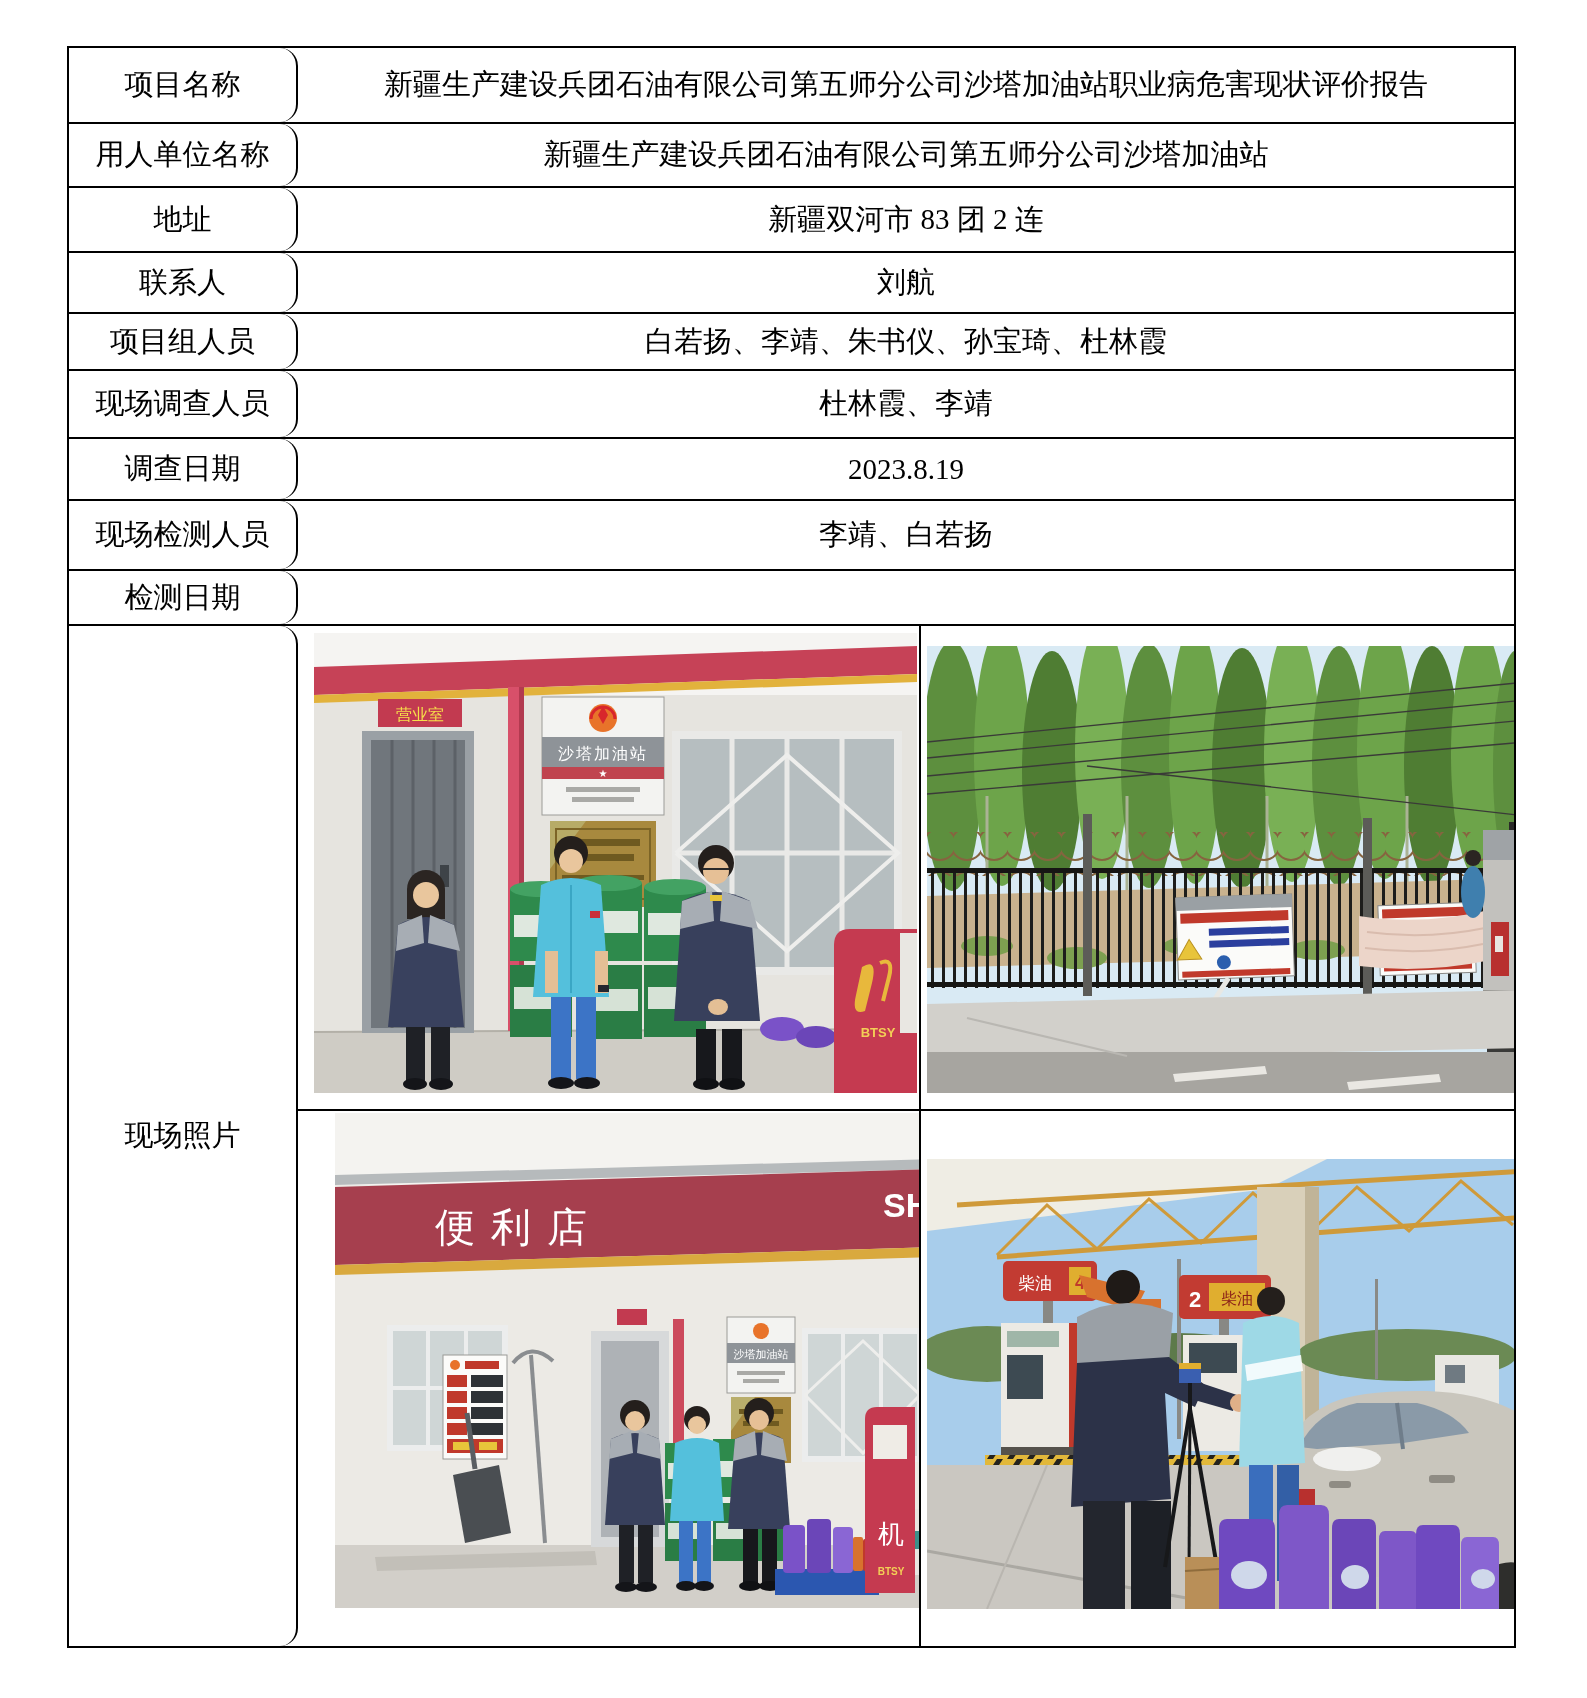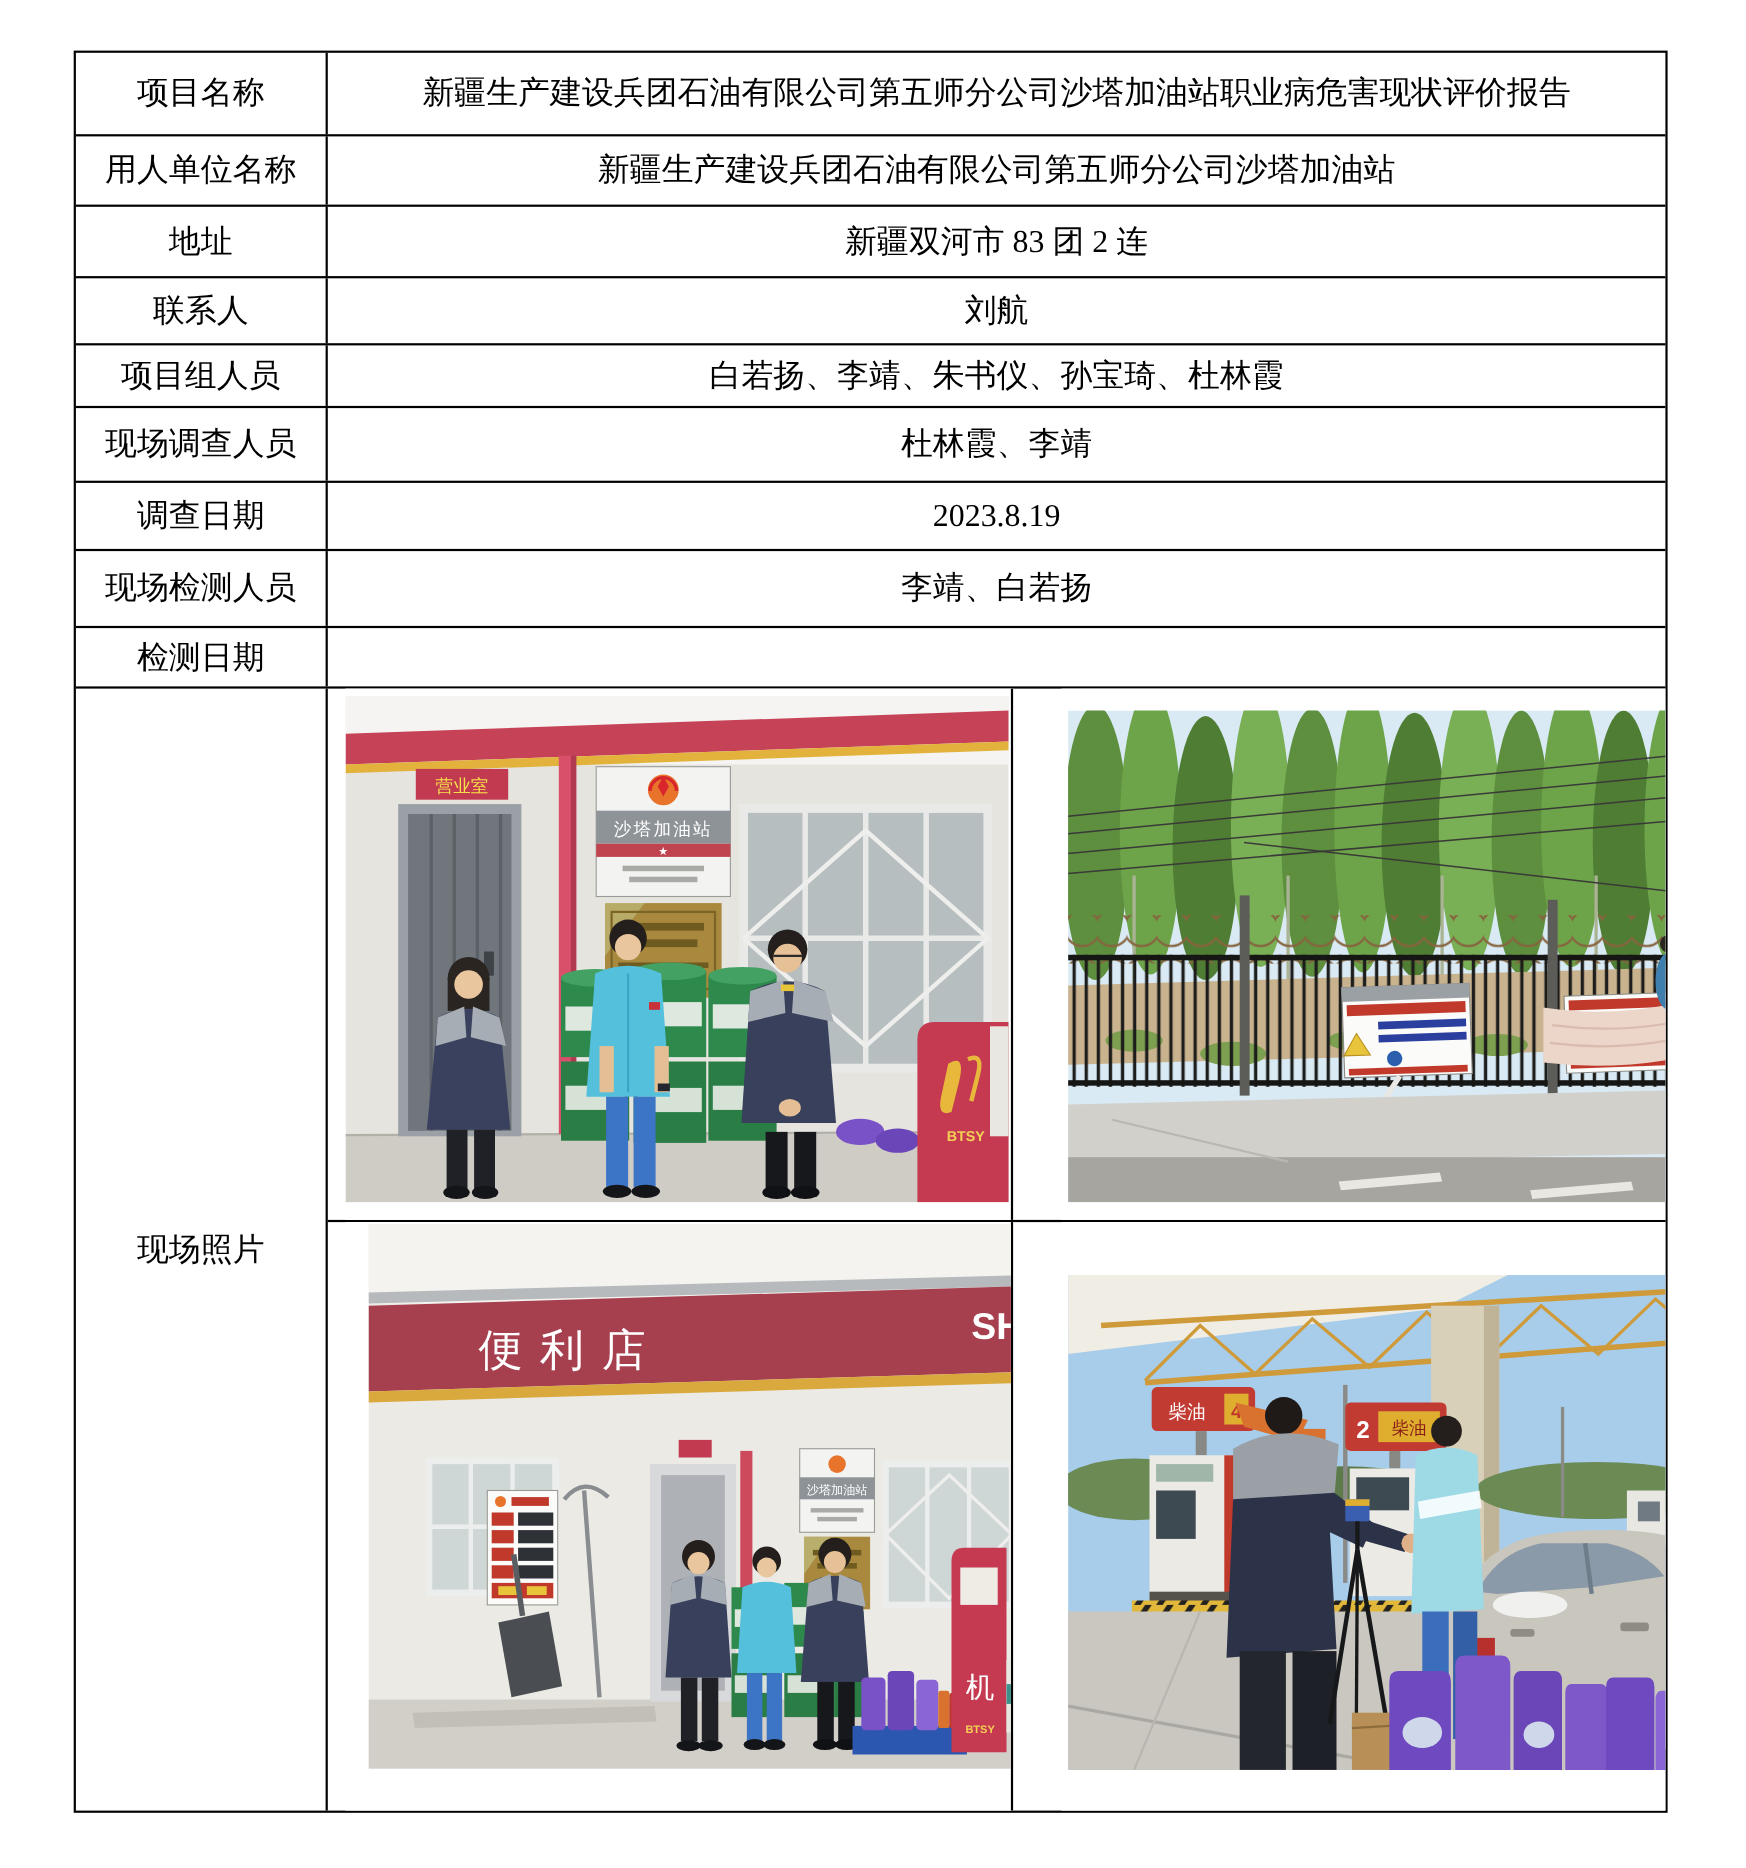--- a/index.html
+++ b/index.html
@@ -3,32 +3,32 @@
 <meta charset="utf-8">
 <style>
   html,body{margin:0;padding:0;background:#ffffff;}
   .page{position:relative;width:1587px;height:1698px;background:#fff;
         font-family:"Liberation Serif","DejaVu Serif",serif;color:#000;}
   .doc-table{position:absolute;left:67px;top:46px;width:1449px;height:1602px;
              border:2px solid #000;box-sizing:border-box;display:flex;flex-direction:column;background:#fff;}
   .trow{display:flex;border-bottom:2px solid #000;box-sizing:border-box;flex:0 0 auto;}
   .trow:last-child{border-bottom:none;}
   .lcell{width:229px;flex:0 0 229px;border-right:2px solid #000;box-sizing:border-box;
-         display:flex;align-items:center;justify-content:center;font-size:29px;text-align:center;}
+         display:flex;align-items:center;justify-content:center;font-size:29px;text-align:center;border-radius:18px;}
   .vcell{flex:1;display:flex;align-items:center;justify-content:center;font-size:29px;text-align:center;padding:0 10px;}
   .h1{height:76px}.h2{height:64px}.h3{height:65px}.h4{height:61px}.h5{height:57px}
   .h6{height:68px}.h7{height:62px}.h8{height:70px}.h9{height:55px}
   .photorow{flex:1 1 auto;}
   .pgrid{flex:1;display:flex;flex-direction:column;box-sizing:border-box;}
   .prow{display:flex;box-sizing:border-box;}
   .prow.top{height:485px;border-bottom:2px solid #000;}
   .prow.bottom{flex:1;}
   .pcell{position:relative;box-sizing:border-box;overflow:hidden;background:#fff;}
   .pcell.left{width:607px;flex:0 0 607px;border-right:2px solid #000;margin-left:16px;}
-  .pcell.right{flex:1;margin-left:44px;}
+  .pcell.right{flex:1;}
   .photo{position:absolute;}
   .photo svg{display:block;width:100%;height:100%;}
   #ph-tl{left:0;top:7px;width:603px;height:460px;}
   #ph-tr{left:6px;top:20px;width:599px;height:447px;}
   #ph-bl{left:1px;top:2px;width:602px;height:495px;padding-left:20px;}
   #ph-br{left:6px;top:48px;width:599px;height:450px;}
   text{font-family:"Liberation Sans","DejaVu Sans",sans-serif;}
 </style>
 </head>
 <body>

